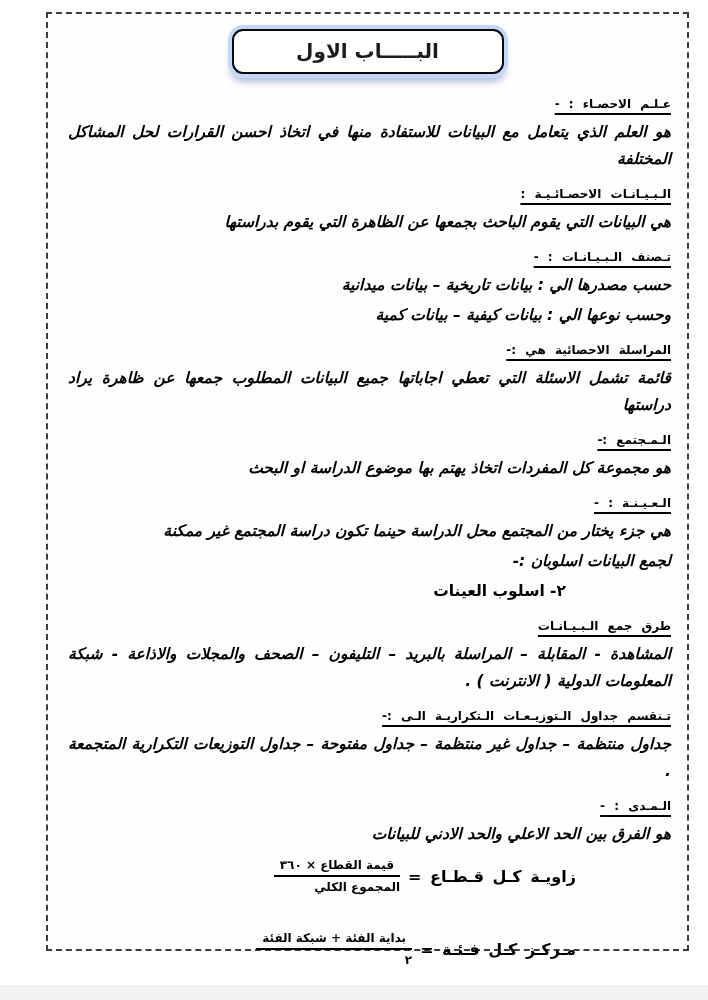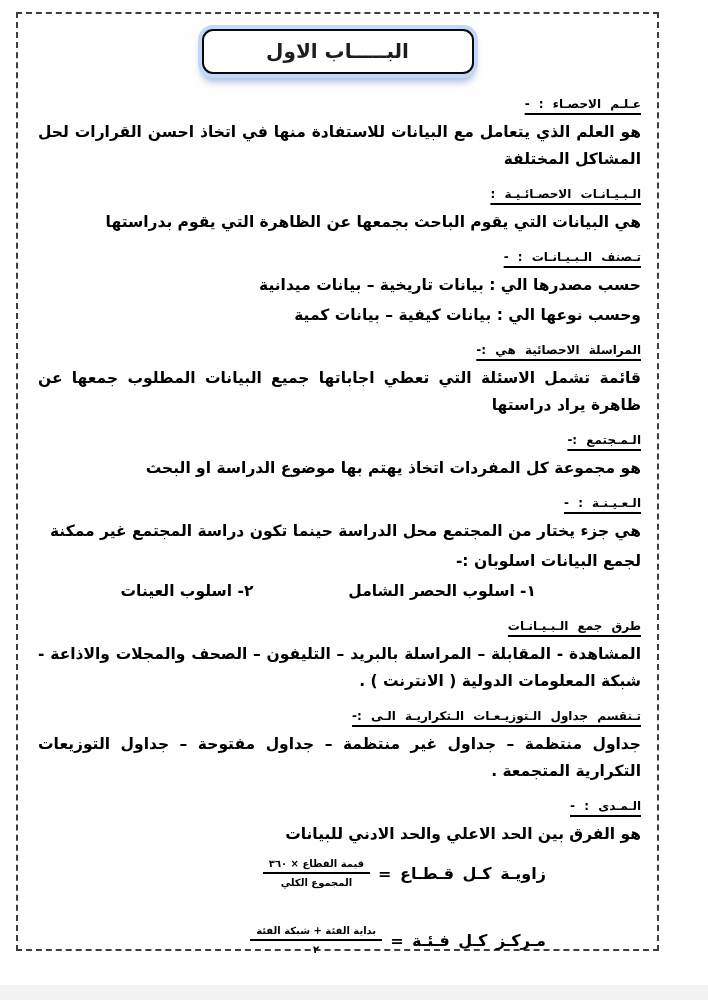--- a/index.html
+++ b/index.html
@@ -8,21 +8,21 @@
     background: #ffffff;
     width: 708px;
     height: 1000px;
     font-family: "DejaVu Sans", sans-serif;
     direction: rtl;
     color: #000;
     overflow: hidden;
   }
   .page-frame {
     position: absolute;
-    left: 16px;
+    left: 46px;
     top: 12px;
     width: 643px;
     height: 939px;
     border: 2px dashed #3d3d3d;
     box-sizing: border-box;
     padding: 13px 16px 2px 16px;
     background: #fffefe;
   }
   .badge-wrap {
     text-align: center;
@@ -48,20 +48,21 @@
     word-spacing: 5px;
     text-decoration: underline;
     text-underline-offset: 5px;
     text-decoration-thickness: 1.5px;
   }
   .b {
     font-size: 15.5px;
     font-weight: 700;
     line-height: 27px;
     margin: 2px 0 3px 4px;
+    font-style: italic;
   }
   .justify { text-align: justify; }
   .items-row {
     display: flex;
     gap: 95px;
     padding-right: 105px;
     font-size: 15.5px;
     font-weight: 700;
     line-height: 27px;
     margin: 3px 0 4px 0;
@@ -72,22 +73,21 @@
     gap: 8px;
     padding-right: 95px;
     font-weight: 700;
     font-size: 16px;
     margin: 10px 0 4px 0;
   }
   .formula.second { margin-top: 37px; }
   .f-label { white-space: nowrap; word-spacing: 3px; }
   .fraction {
     display: inline-block;
-    text-align: center;
-    font-size: 10px;
+    font-size: 12px;
   }
   .fraction .num {
     display: block;
     border-bottom: 2px solid #000;
     padding: 0 6px 3px 6px;
   }
   .fraction .den {
     display: block;
     padding-top: 3px;
   }
@@ -125,21 +125,20 @@
   <p class="b justify">قائمة تشمل الاسئلة التي تعطي اجاباتها جميع البيانات المطلوب جمعها عن ظاهرة يراد دراستها</p>
 
   <div class="h">الـمـجتمع :-</div>
   <p class="b">هو مجموعة كل المفردات اتخاذ يهتم بها موضوع الدراسة او البحث</p>
 
   <div class="h">الـعـيـنـة : -</div>
   <p class="b">هي جزء يختار من المجتمع محل الدراسة حينما تكون دراسة المجتمع غير ممكنة</p>
   <p class="b">لجمع البيانات اسلوبان :-</p>
 
   <div class="items-row">
-    <span>١- اسلوب الحصر الشامل</span>
     <span>٢- اسلوب العينات</span>
   </div>
 
   <div class="h">طرق جمع الـبـيـانـات</div>
   <p class="b justify">المشاهدة - المقابلة – المراسلة بالبريد – التليفون – الصحف والمجلات والاذاعة - شبكة المعلومات الدولية ( الانترنت ) .</p>
 
   <div class="h">تـنقسم جداول الـتوزيـعـات الـتكراريـة الـى :-</div>
   <p class="b justify">جداول منتظمة – جداول غير منتظمة – جداول مفتوحة – جداول التوزيعات التكرارية المتجمعة .</p>
 
   <div class="h">الـمـدى : -</div>

